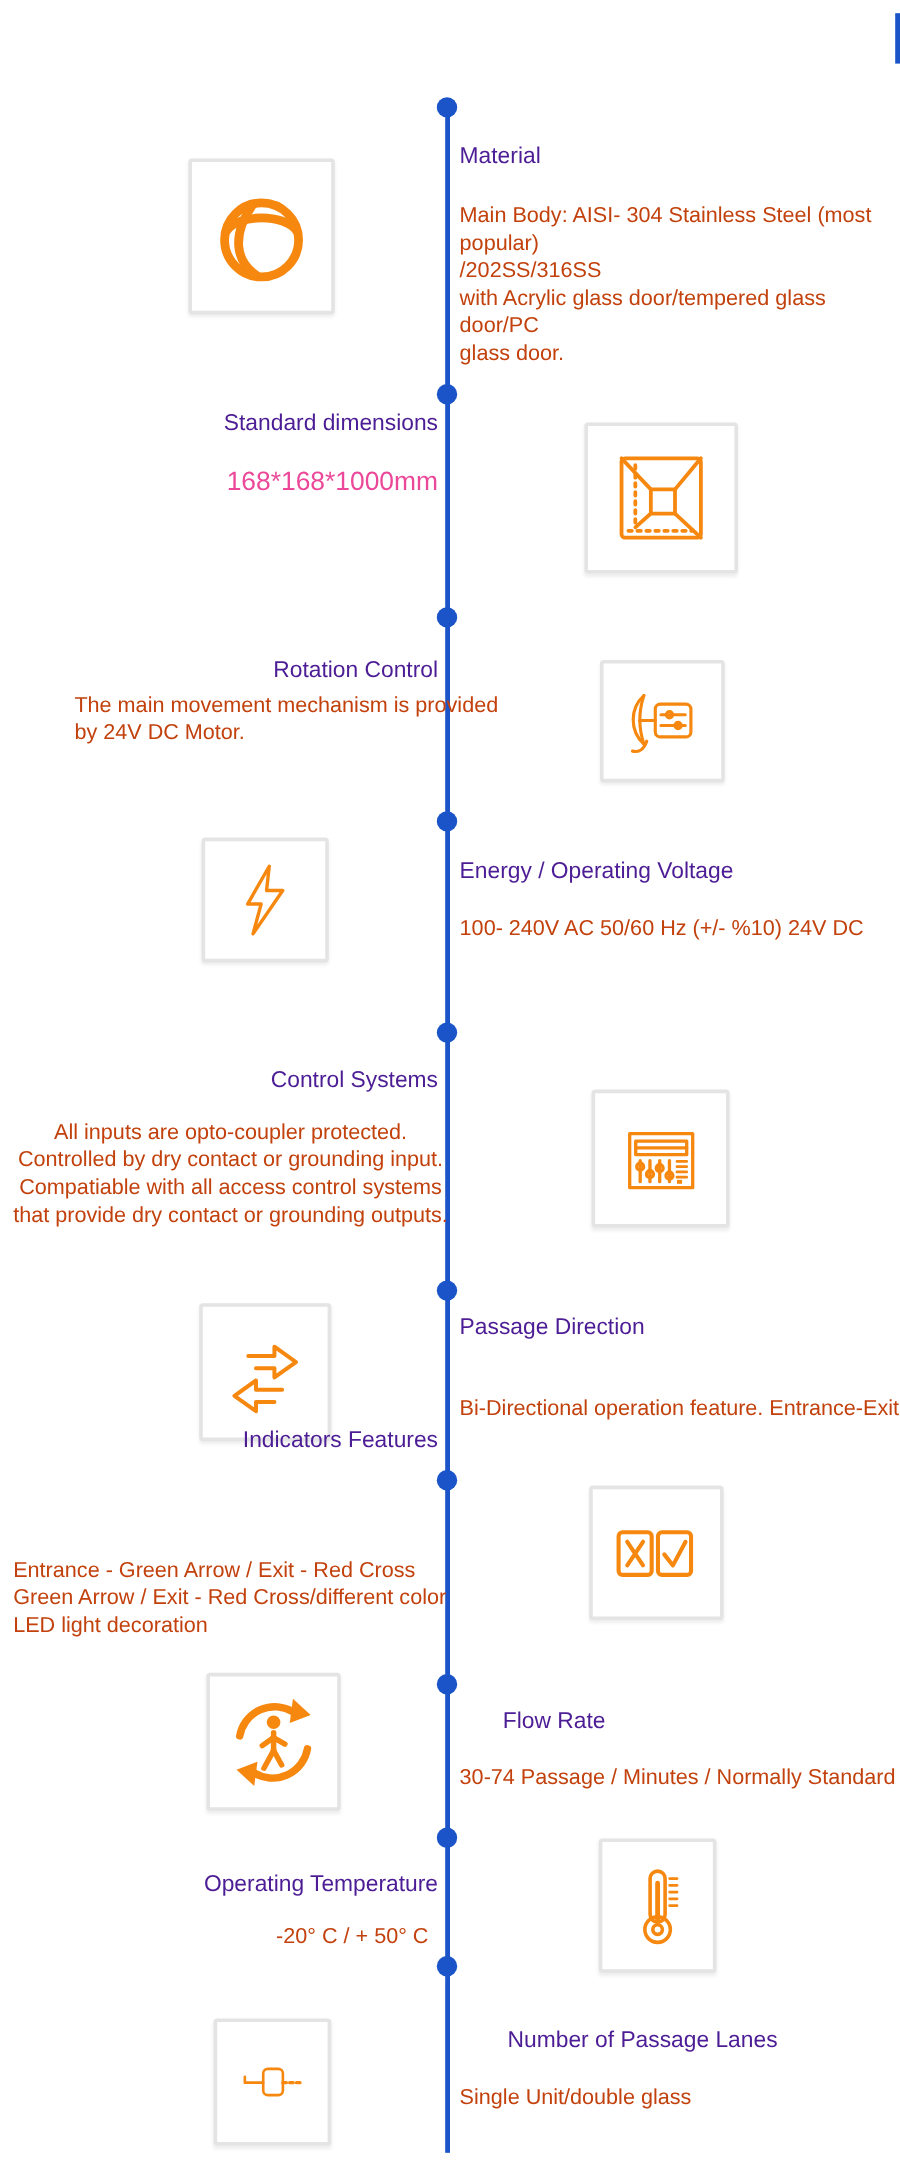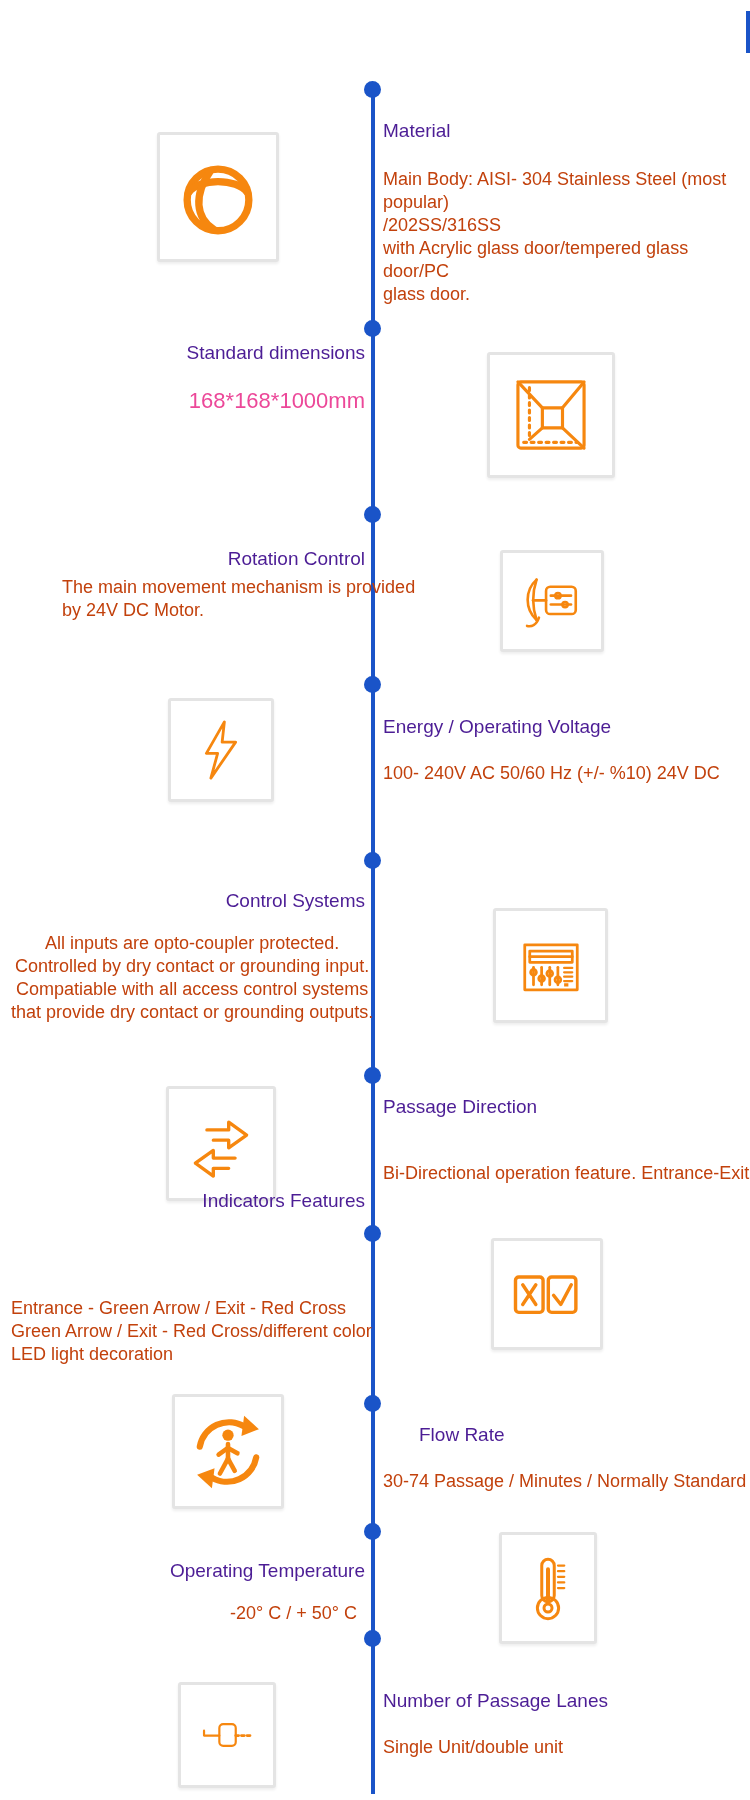--- a/index.html
+++ b/index.html
@@ -42,21 +42,21 @@
   .s5-title{top:890px;} .s5-body{left:11px;top:932px;text-align:center;}
   .s5-box{left:493px;top:908px;width:115px;height:115px;}
   .s6-title{top:1096px;} .s6-body{top:1146px;margin-top:16px;}
   .s6-box{left:166px;top:1086px;width:110px;height:115px;}
   .s7-title{top:1190px;margin-left:48px;} .s7-body{left:11px;top:1297px;text-align:left;}
   .s7-box{left:491px;top:1238px;width:112px;height:112px;}
   .s8-title{top:1424px;margin-left:36px;} .s8-body{top:1470px;}
   .s8-box{left:172px;top:1394px;width:112px;height:115px;}
   .s9-title{top:1560px;} .s9-body{right:393px;top:1602px;text-align:center;}
   .s9-box{left:499px;top:1532px;width:98px;height:112px;}
-  .s10-title{top:1690px;} .s10-body{top:1736px;}
+  .s10-title{top:1690px;margin-left:40px;} .s10-body{top:1736px;}
   .s10-box{left:178px;top:1682px;width:98px;height:106px;}
 </style>
 </head>
 <body>
 
 <div class="canvas">
 
   <div class="tl-line"></div>
   <div class="edge-bar"></div>
 
@@ -203,15 +203,15 @@
   </div>
 
   <div class="ibox s10-box">
     <svg class="ic" width="70" height="70" viewBox="0 0 64 64" stroke-width="2">
       <rect x="25" y="22" width="15" height="20" rx="3.5"></rect>
       <path d="M11,28 V32.5 H25"></path>
       <line x1="40" y1="32.5" x2="55" y2="32.5" stroke-dasharray="2.6,2.6" stroke-width="2.6"></line>
     </svg>
   </div>
   <div class="t right-col s10-title">Number of Passage Lanes</div>
-  <div class="b right-col s10-body">Single Unit/double unit</div>
+  <div class="b right-col s10-body">Single Unit/double glass</div>
 
 </div>
 
 </body></html>

